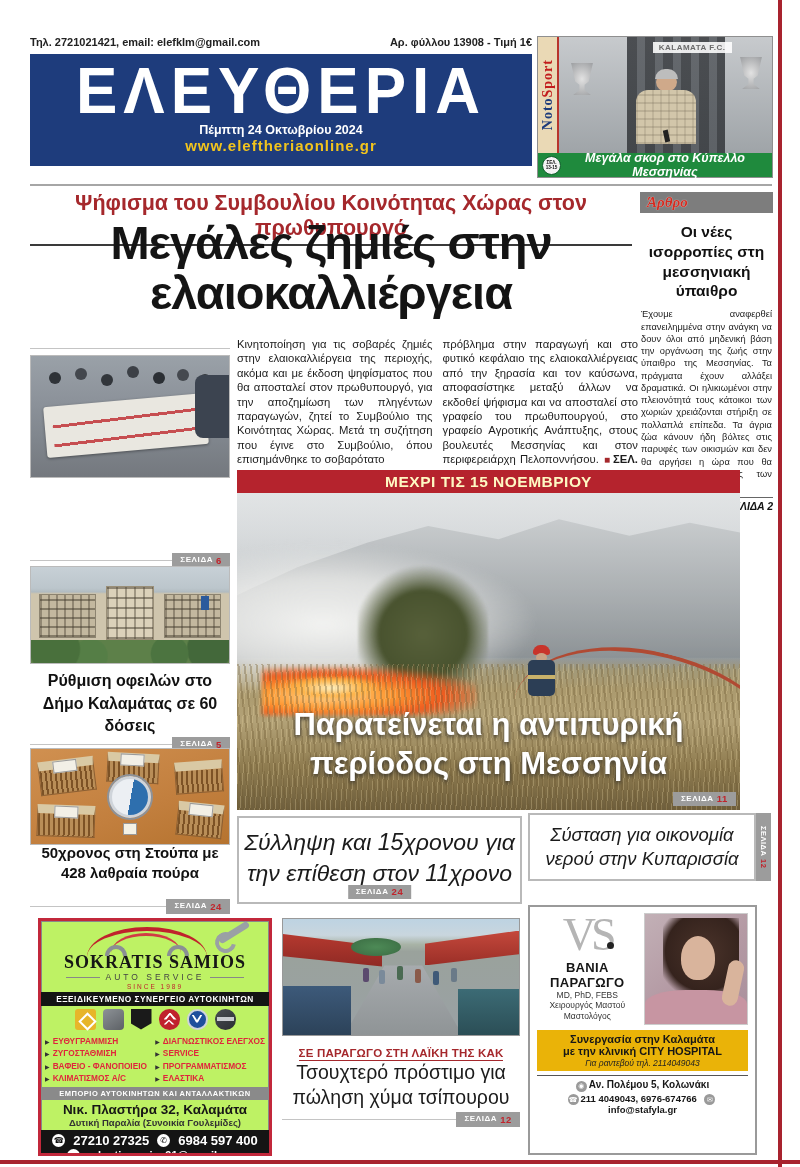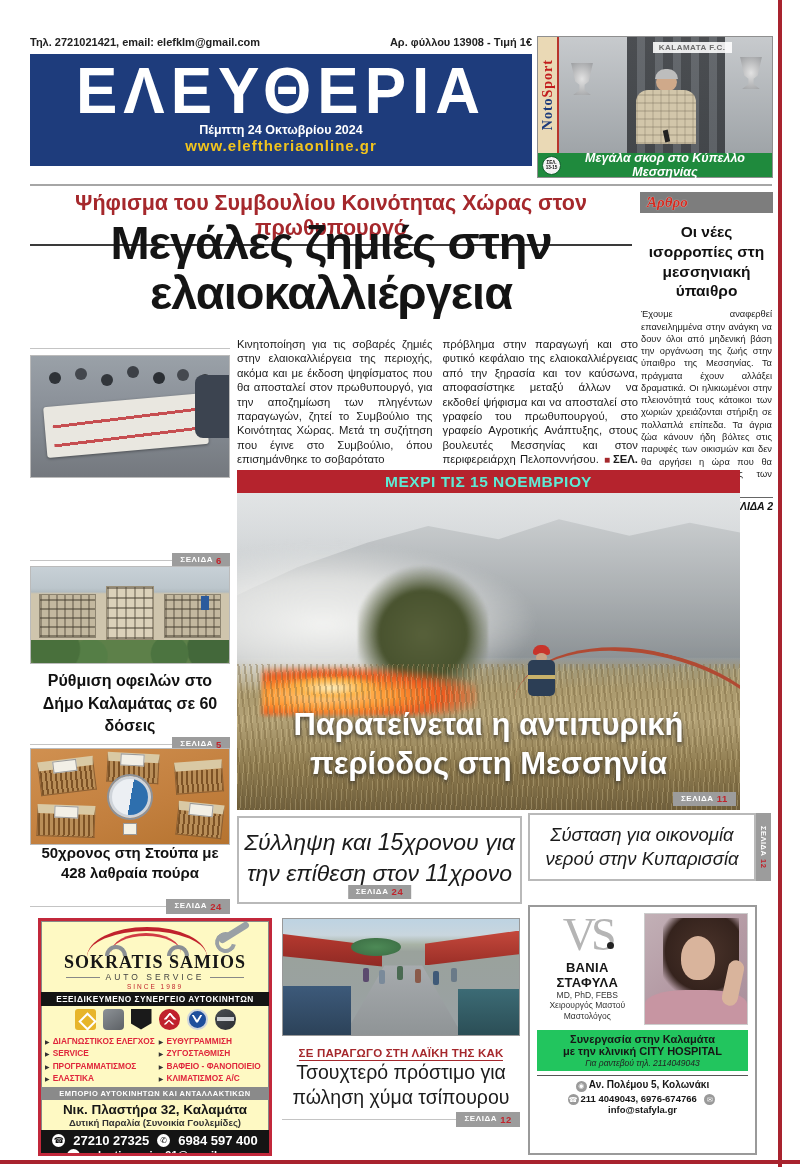--- a/index.html
+++ b/index.html
@@ -105,21 +105,21 @@
   .cg2 { left:76px; top:4px; width:52px; height:30px; transform:rotate(3deg); }
   .cg3 { left:144px; top:12px; width:48px; height:32px; transform:rotate(-4deg); }
   .cg4 { left:6px; top:56px; width:58px; height:32px; transform:rotate(2deg); }
   .cg5 { left:146px; top:54px; width:46px; height:34px; transform:rotate(6deg); }
   .cg-label { position:absolute; width:24px; height:12px; background:#f2efe6; border:1px solid #9a9a9a; }
   .cg-logo { position:absolute; left:50%; top:50%; transform:translate(-50%,-50%); width:42px; height:42px; border-radius:50%;
              background:linear-gradient(100deg,#eceff3 52%,#2e6fae 52%); border:3px solid #cfd4da; box-shadow:0 0 0 2px #8d9299; }
   .cg-sticker { position:absolute; left:50%; top:78%; transform:translateX(-50%); width:14px; height:12px; background:#f4f1e4; border:1px solid #999; }
 
   
-  .fire-bar { position:absolute; left:237px; top:470px; width:503px; height:23px; background:#b5232d; color:#5eead4;
+  .fire-bar { position:absolute; left:237px; top:470px; width:503px; height:23px; background:#b5232d; color:#fef9c3;
               font-weight:bold; font-size:15.5px; letter-spacing:.5px; text-align:center; line-height:23px; }
   .fire-photo { position:absolute; left:237px; top:493px; width:503px; height:317px; overflow:hidden;
                 background:linear-gradient(180deg,#cdd1d3 0%,#b3b8bb 30%,#9da3a6 46%,#8f9598 52%,#a39a79 56%,#ab9a6e 62%,#b3a277 72%,#8f7c50 86%,#6e5e3c 100%); }
   .mountain { position:absolute; left:0; top:0; width:100%; height:52%; background:#878d91; opacity:.85;
               clip-path:polygon(0 62%,12% 45%,26% 30%,38% 20%,52% 28%,64% 16%,78% 26%,90% 18%,100% 24%,100% 100%,0 100%); }
   .haze { position:absolute; inset:0; background:linear-gradient(180deg,rgba(232,234,235,.75),rgba(232,234,235,0) 55%); }
   .smoke { position:absolute; left:-30px; top:16%; width:66%; height:46%; filter:blur(4px);
            background:radial-gradient(ellipse at 35% 55%,rgba(247,247,245,.95) 0%,rgba(238,238,236,.75) 40%,rgba(238,238,236,0) 70%); }
   .bush { position:absolute; left:24%; top:22%; width:130px; height:130px; filter:blur(1px);
           background:radial-gradient(circle at 50% 55%,#57603a 0%,#49532f 45%,rgba(73,83,47,0) 72%); }
@@ -145,21 +145,21 @@
   .teaser1-text { position:absolute; left:0; right:0; top:9px; text-align:center; font-style:italic; font-size:23px; line-height:1.35; color:#1b1b1b; }
   .teaser1-badge { position:absolute; left:50%; transform:translateX(-50%); bottom:3px; }
   .teaser2 { position:absolute; left:528px; top:813px; width:228px; height:68px; border:2px solid #b9b9b9; background:#fff;
              display:flex; align-items:center; justify-content:center; }
   .teaser2-text { text-align:center; font-style:italic; font-size:18.5px; line-height:1.3; color:#1b1b1b; padding:0 8px; }
   .teaser2-vbadge { position:absolute; left:756px; top:813px; width:15px; height:68px; background:#9c9c9c; display:flex; align-items:center; justify-content:center; }
   .teaser2-vbadge span { writing-mode:vertical-rl; font-size:7.5px; font-weight:bold; color:#fff; letter-spacing:.5px; }
   .teaser2-vbadge b { color:#c0242c; }
 
   
-  .garage { position:absolute; left:38px; top:918px; width:234px; height:238px; border:3px solid #c2283b; background:#fef9c3; box-shadow:inset 0 0 0 1px #888; overflow:hidden; }
+  .garage { position:absolute; left:38px; top:918px; width:234px; height:238px; border:3px solid #c2283b; background:#bef264; box-shadow:inset 0 0 0 1px #888; overflow:hidden; }
   .car-art { position:relative; height:30px; margin-top:2px; }
   .swoosh { position:absolute; left:46px; top:4px; width:120px; height:60px; border-top:4px solid #c0222c; border-radius:50%; }
   .swoosh2 { position:absolute; left:70px; top:10px; width:70px; height:40px; border-top:3px solid #d23b44; border-radius:50%; }
   .wheel { position:absolute; top:22px; width:22px; height:11px; border:4px solid #8a8f94; border-bottom:none; border-radius:12px 12px 0 0; }
   .wheel-l { left:64px; } .wheel-r { left:126px; }
   .wrench { position:absolute; left:176px; top:6px; width:34px; height:7px; background:#9aa0a5; border-radius:4px; transform:rotate(-32deg); }
   .wrench::before { content:""; position:absolute; left:-6px; top:-3px; width:13px; height:13px; border:4px solid #9aa0a5; border-radius:50%; border-right-color:transparent; }
   .garage-name { text-align:center; font-family:"Liberation Serif","DejaVu Serif",serif; font-weight:bold; font-size:18px; letter-spacing:1px; color:#161616; line-height:1; }
   .garage-sub { display:flex; align-items:center; justify-content:center; gap:6px; margin-top:1px; }
   .garage-sub .ln { width:34px; height:1px; background:#888; }
@@ -217,21 +217,21 @@
   .doc-creds { font-size:8.5px; color:#333; margin-top:0; }
   .doc-spec { font-size:8.5px; color:#333; line-height:1.3; }
   .portrait { width:108px; height:112px; border:1px solid #ccc; position:relative; overflow:hidden;
               background:linear-gradient(140deg,#c2b0b6 0%,#b49aa4 50%,#a98f9b 100%); }
   .po-hair { position:absolute; left:18px; top:4px; width:76px; height:84px; background:radial-gradient(circle at 55% 40%,#4a332a 0%,#35231d 60%,rgba(53,35,29,0) 75%); }
   .po-face { position:absolute; left:36px; top:22px; width:34px; height:44px; background:#d9b49c; border-radius:50% 50% 45% 45%; }
   .po-shirt { position:absolute; left:0; bottom:0; width:100%; height:34px; background:#c795a2; border-radius:40% 40% 0 0; }
   .po-arm { position:absolute; right:6px; top:46px; width:16px; height:46px; background:#d9b49c; border-radius:8px; transform:rotate(12deg); }
   .doc-bullets { margin-top:5px; text-align:center; font-size:8.4px; color:#222; line-height:1.45; }
   .doc-bullet-mark { color:#777; margin-right:2px; }
-  .doc-graybox { background:#22c55e; text-align:center; margin-top:5px; padding:3px 2px; }
+  .doc-graybox { background:#eab308; text-align:center; margin-top:5px; padding:3px 2px; }
   .doc-gray1 { font-weight:bold; font-size:11px; color:#161616; }
   .doc-gray2 { font-weight:bold; font-size:11px; color:#161616; }
   .doc-gray3 { font-style:italic; font-size:8.5px; color:#222; margin-top:1px; }
   .doc-foot { border-top:1px solid #555; margin-top:4px; padding-top:3px; text-align:center; }
   .doc-addr { font-weight:bold; font-size:10px; color:#161616; }
   .doc-contact { font-weight:bold; font-size:9.5px; color:#161616; margin-top:2px; }
   .gic { display:inline-flex; width:11px; height:11px; border-radius:50%; background:#9a9a9a; color:#fff; font-size:7px; align-items:center; justify-content:center; margin:0 2px -1px 0; }
 
   .sb-cap1 { top:487px; font-size:16px; line-height:1.42; }
   .sb-cap2 { top:670px; font-size:16px; line-height:1.42; }
@@ -410,51 +410,51 @@
       <div class="blogo blogo-dacia"></div>
       <div class="blogo blogo-peugeot"></div>
       <div class="blogo blogo-citroen"></div>
       <div class="blogo blogo-vw"></div>
       <div class="blogo blogo-nissan"></div>
     </div>
     <div class="garage-services">
       <ul class="svc-col">
         <li>
             <span class="svc-arrow">▶</span>
-            <span>ΔΙΑΓΝΩΣΤΙΚΟΣ ΕΛΕΓΧΟΣ</span>
-          </li>
-        <li>
-            <span class="svc-arrow">▶</span>
-            <span>SERVICE</span>
-          </li>
-        <li>
-            <span class="svc-arrow">▶</span>
-            <span>ΠΡΟΓΡΑΜΜΑΤΙΣΜΟΣ</span>
-          </li>
-        <li>
-            <span class="svc-arrow">▶</span>
-            <span>ΕΛΑΣΤΙΚΑ</span>
+            <span>ΕΥΘΥΓΡΑΜΜΙΣΗ</span>
+          </li>
+        <li>
+            <span class="svc-arrow">▶</span>
+            <span>ΖΥΓΟΣΤΑΘΜΙΣΗ</span>
+          </li>
+        <li>
+            <span class="svc-arrow">▶</span>
+            <span>ΒΑΦΕΙΟ - ΦΑΝΟΠΟΙΕΙΟ</span>
+          </li>
+        <li>
+            <span class="svc-arrow">▶</span>
+            <span>ΚΛΙΜΑΤΙΣΜΟΣ A/C</span>
           </li>
       </ul>
       <ul class="svc-col">
         <li>
             <span class="svc-arrow">▶</span>
-            <span>ΕΥΘΥΓΡΑΜΜΙΣΗ</span>
-          </li>
-        <li>
-            <span class="svc-arrow">▶</span>
-            <span>ΖΥΓΟΣΤΑΘΜΙΣΗ</span>
-          </li>
-        <li>
-            <span class="svc-arrow">▶</span>
-            <span>ΒΑΦΕΙΟ - ΦΑΝΟΠΟΙΕΙΟ</span>
-          </li>
-        <li>
-            <span class="svc-arrow">▶</span>
-            <span>ΚΛΙΜΑΤΙΣΜΟΣ A/C</span>
+            <span>ΔΙΑΓΝΩΣΤΙΚΟΣ ΕΛΕΓΧΟΣ</span>
+          </li>
+        <li>
+            <span class="svc-arrow">▶</span>
+            <span>SERVICE</span>
+          </li>
+        <li>
+            <span class="svc-arrow">▶</span>
+            <span>ΠΡΟΓΡΑΜΜΑΤΙΣΜΟΣ</span>
+          </li>
+        <li>
+            <span class="svc-arrow">▶</span>
+            <span>ΕΛΑΣΤΙΚΑ</span>
           </li>
       </ul>
     </div>
     <div class="garage-graybar">ΕΜΠΟΡΙΟ ΑΥΤΟΚΙΝΗΤΩΝ ΚΑΙ ΑΝΤΑΛΛΑΚΤΙΚΩΝ</div>
     <div class="garage-addr1">Νικ. Πλαστήρα 32, Καλαμάτα</div>
     <div class="garage-addr2">Δυτική Παραλία (Συνοικία Γουλεμίδες)</div>
     <div class="garage-footer">
       <div class="garage-phones">
         <span class="wic">☎</span>
         <span>27210 27325</span>
@@ -484,21 +484,21 @@
     <span class="badge badge-right">
         <span>ΣΕΛΙΔΑ</span>
         <b>12</b>
       </span>
   </div>
 
   <div class="doctor">
     <div class="doc-top">
       <div class="doc-left">
         <span class="vs-logo"><span>VS</span><span class="vs-dot"></span></span>
-        <div class="doc-name">ΒΑΝΙΑ ΣΤΑΦΥΛΑ</div>
+        <div class="doc-name">ΒΑΝΙΑ ΠΑΡΑΓΩΓΟ</div>
         <div class="doc-creds">MD, PhD, FEBS</div>
         <div class="doc-spec">Χειρουργός Μαστού</div>
         <div class="doc-spec">Μαστολόγος</div>
       </div>
       <div class="portrait">
         <div class="po-hair"></div>
           <div class="po-face"></div>
           <div class="po-shirt"></div>
           <div class="po-arm"></div>
       </div>

